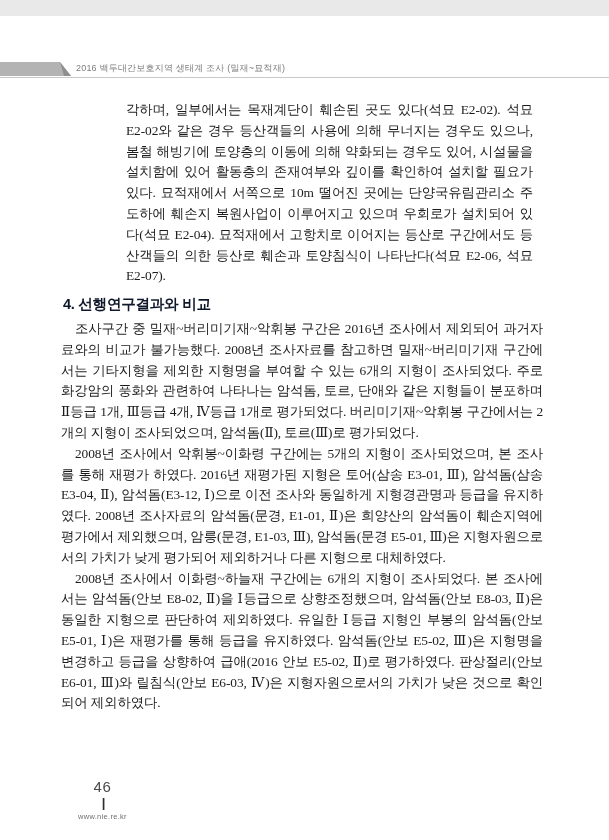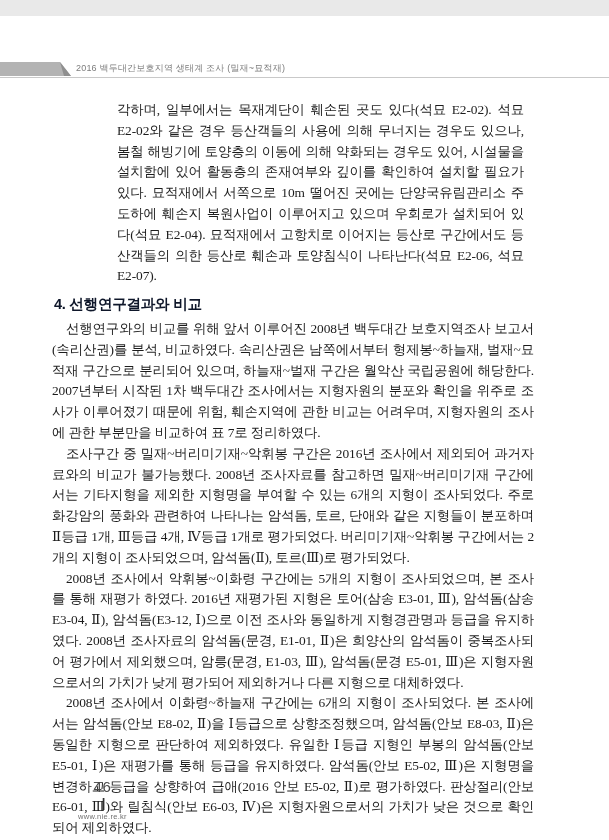--- a/index.html
+++ b/index.html
@@ -38,21 +38,21 @@
     left: 0;
     right: 0;
     top: 61px;
     height: 1px;
     background: #c9c9c9;
   }
 
   
   .text-block {
     position: absolute;
-    left: 52px;
+    left: 61px;
     top: 84px;
     width: 482px;
     font-size: 13.4px;
     line-height: 20.8px;
     color: #1c1c1c;
     text-align: justify;
     letter-spacing: -0.1px;
   }
   .intro-para {
     margin: 0 10px 0 65px;   
@@ -111,23 +111,22 @@
     </svg>
   </div>
   <div class="header-title">2016 백두대간보호지역 생태계 조사 (밀재~묘적재)</div>
   <div class="header-rule"></div>
 
   <div class="text-block">
     <p class="intro-para">각하며, 일부에서는 목재계단이 훼손된 곳도 있다(석묘 E2-02). 석묘 E2-02와 같은 경우 등산객들의 사용에 의해 무너지는 경우도 있으나, 봄철 해빙기에 토양층의 이동에 의해 약화되는 경우도 있어, 시설물을 설치함에 있어 활동층의 존재여부와 깊이를 확인하여 설치할 필요가 있다. 묘적재에서 서쪽으로 10m 떨어진 곳에는 단양국유림관리소 주도하에 훼손지 복원사업이 이루어지고 있으며 우회로가 설치되어 있다(석묘 E2-04). 묘적재에서 고항치로 이어지는 등산로 구간에서도 등산객들의 의한 등산로 훼손과 토양침식이 나타난다(석묘 E2-06, 석묘 E2-07).</p>
 
     <h2 class="section-heading">4. 선행연구결과와 비교</h2>
 
-    <p class="para">선행연구와의 비교를 위해 앞서 이루어진 2008년 백두대간 보호지역조사 보고서(속리산권)를 분석, 비교하였다. 속리산권은 남쪽에서부터 형제봉~하늘재, 벌재~묘적재 구간으로 분리되어 있으며, 하늘재~벌재 구간은 월악산 국립공원에 해당한다. 2007년부터 시작된 1차 백두대간 조사에서는 지형자원의 분포와 확인을 위주로 조사가 이루어졌기 때문에 위험, 훼손지역에 관한 비교는 어려우며, 지형자원의 조사에 관한 부분만을 비교하여 표 7로 정리하였다.</p>
     <p class="para">조사구간 중 밀재~버리미기재~악휘봉 구간은 2016년 조사에서 제외되어 과거자료와의 비교가 불가능했다. 2008년 조사자료를 참고하면 밀재~버리미기재 구간에서는 기타지형을 제외한 지형명을 부여할 수 있는 6개의 지형이 조사되었다. 주로 화강암의 풍화와 관련하여 나타나는 암석돔, 토르, 단애와 같은 지형들이 분포하며 Ⅱ등급 1개, Ⅲ등급 4개, Ⅳ등급 1개로 평가되었다. 버리미기재~악휘봉 구간에서는 2개의 지형이 조사되었으며, 암석돔(Ⅱ), 토르(Ⅲ)로 평가되었다.</p>
-    <p class="para">2008년 조사에서 악휘봉~이화령 구간에는 5개의 지형이 조사되었으며, 본 조사를 통해 재평가 하였다. 2016년 재평가된 지형은 토어(삼송 E3-01, Ⅲ), 암석돔(삼송 E3-04, Ⅱ), 암석돔(E3-12, Ⅰ)으로 이전 조사와 동일하게 지형경관명과 등급을 유지하였다. 2008년 조사자료의 암석돔(문경, E1-01, Ⅱ)은 희양산의 암석돔이 중복조사되어 평가에서 제외했으며, 암릉(문경, E1-03, Ⅲ), 암석돔(문경 E5-01, Ⅲ)은 지형자원으로서의 가치가 낮게 평가되어 제외하거나 다른 지형으로 대체하였다.</p>
+    <p class="para">2008년 조사에서 악휘봉~이화령 구간에는 5개의 지형이 조사되었으며, 본 조사를 통해 재평가 하였다. 2016년 재평가된 지형은 토어(삼송 E3-01, Ⅲ), 암석돔(삼송 E3-04, Ⅱ), 암석돔(E3-12, Ⅰ)으로 이전 조사와 동일하게 지형경관명과 등급을 유지하였다. 2008년 조사자료의 암석돔(문경, E1-01, Ⅱ)은 희양산의 암석돔이 훼손지역에 평가에서 제외했으며, 암릉(문경, E1-03, Ⅲ), 암석돔(문경 E5-01, Ⅲ)은 지형자원으로서의 가치가 낮게 평가되어 제외하거나 다른 지형으로 대체하였다.</p>
     <p class="para">2008년 조사에서 이화령~하늘재 구간에는 6개의 지형이 조사되었다. 본 조사에서는 암석돔(안보 E8-02, Ⅱ)을 Ⅰ등급으로 상향조정했으며, 암석돔(안보 E8-03, Ⅱ)은 동일한 지형으로 판단하여 제외하였다. 유일한 Ⅰ등급 지형인 부봉의 암석돔(안보 E5-01, Ⅰ)은 재평가를 통해 등급을 유지하였다. 암석돔(안보 E5-02, Ⅲ)은 지형명을 변경하고 등급을 상향하여 급애(2016 안보 E5-02, Ⅱ)로 평가하였다. 판상절리(안보 E6-01, Ⅲ)와 릴침식(안보 E6-03, Ⅳ)은 지형자원으로서의 가치가 낮은 것으로 확인되어 제외하였다.</p>
   </div>
 
   <div class="footer">
     <span class="footer-page-number">46</span>
     <span class="footer-separator">|</span>
     <span class="footer-url">www.nie.re.kr</span>
   </div>
 
 </div>

